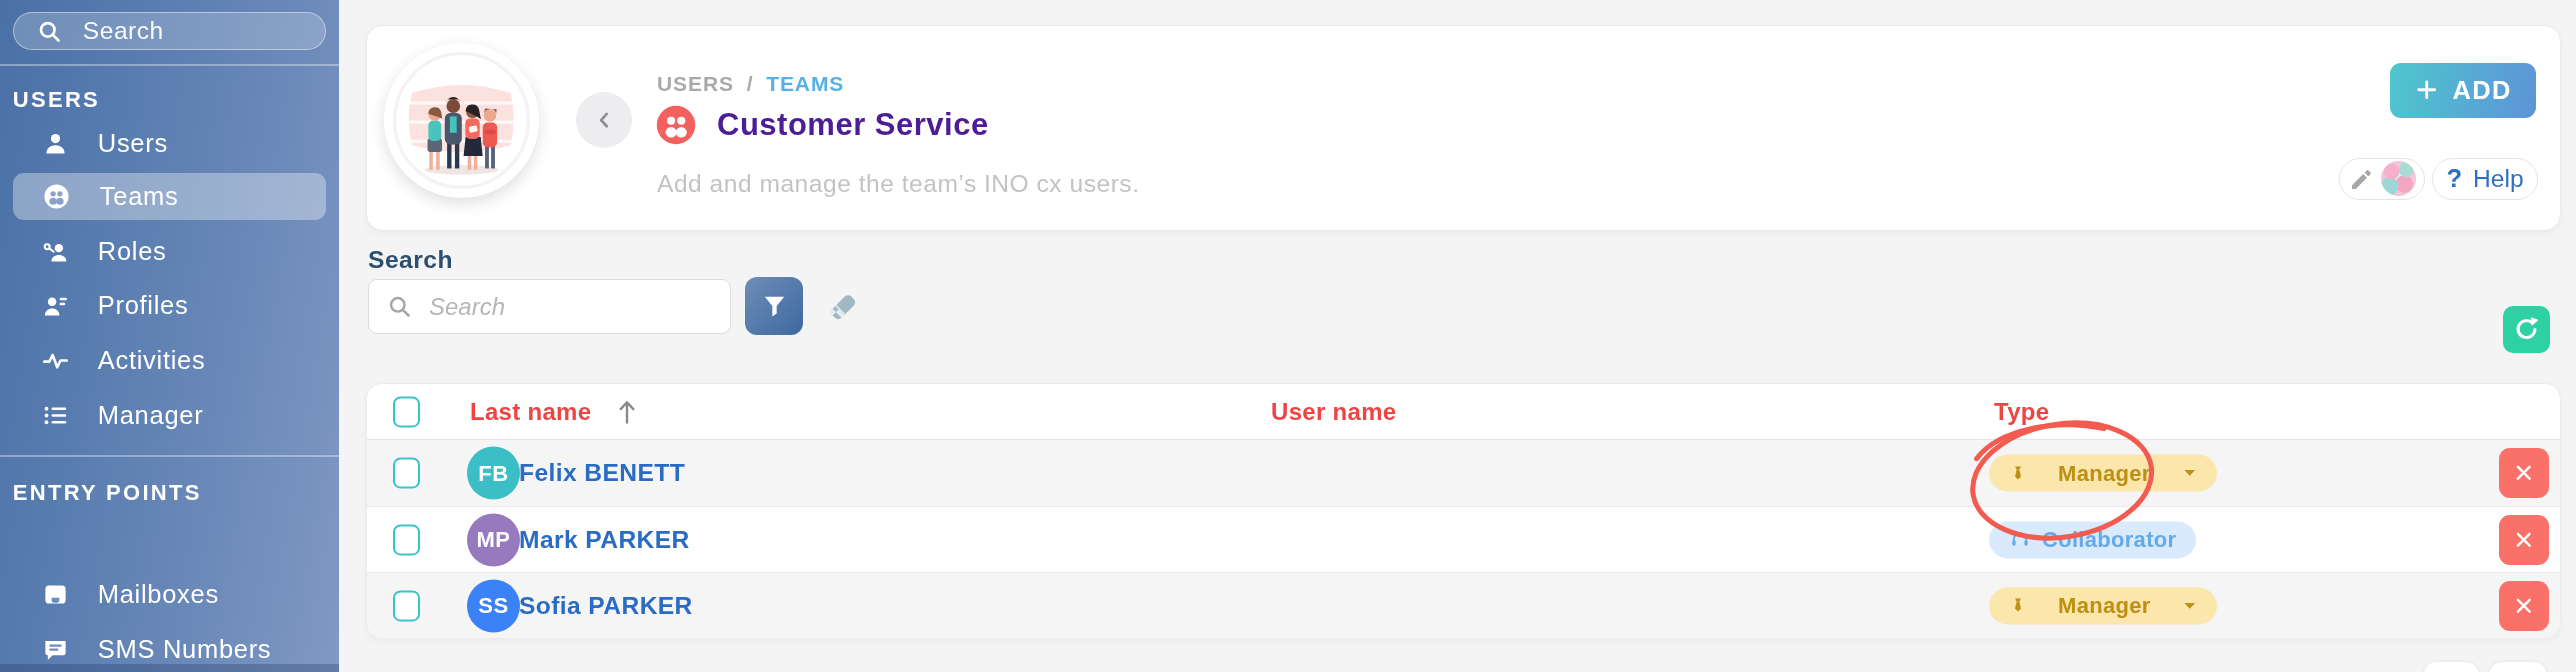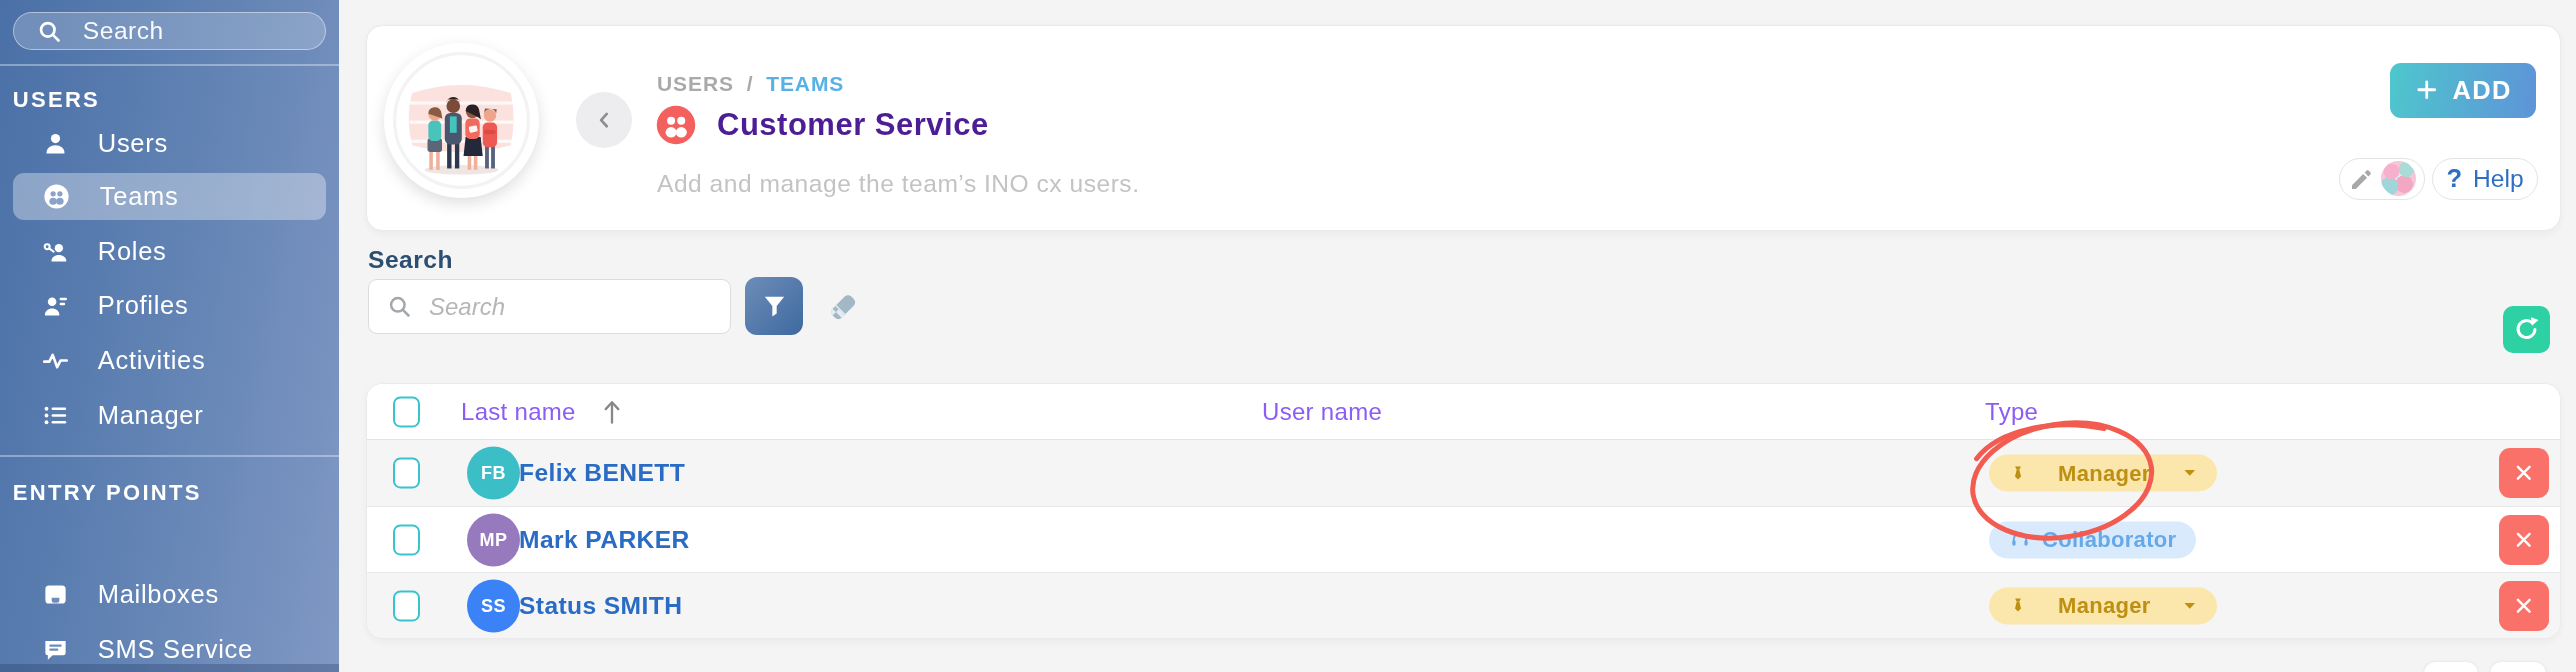--- a/index.html
+++ b/index.html
@@ -119,28 +119,28 @@
   
   .thead{ position:relative; height:56px; background:#fff; border-bottom:0.9px solid #e3e3e5; }
   .t-row{ position:relative; height:66px; }
   .t-row.odd{ background:#f5f5f6; }
   .t-row.even{ background:#fff; }
   .t-row + .t-row{ border-top:0.9px solid #e9e9eb; }
   .vc{ position:absolute; top:50%; transform:translateY(-50%); }
   .checkbox{
     left:25.5px; width:27px; height:31px; border:2.7px solid #38c4cc; border-radius:7.3px; background:#fff; cursor:pointer;
   }
-  .colhead{ font-size:24px; font-weight:400; color:#8b5cf6; letter-spacing:0.3px; }
+  .colhead{ font-size:24px; font-weight:700; color:#ef4444; letter-spacing:0.3px;margin-left:9px; }
   .ch-last{ left:94px; display:flex; align-items:center; gap:24px; cursor:pointer; }
   .ch-user{ left:895px; }
   .ch-type{ left:1618px; }
   .avatar{
     left:100px; width:53px; height:53px; border-radius:50%;
     display:flex; align-items:center; justify-content:center;
-    color:#fff; font-size:18px; font-weight:bold; letter-spacing:0.5px;
+    color:#fff; font-size:22px; font-weight:bold; letter-spacing:0.5px;
   }
   .av-teal{ background:#3cbec6; } .av-purple{ background:#977abd; } .av-lav{ background:#3b82f6; }
   .rowname{ left:152px; font-size:24.6px; font-weight:600; color:#2a6bc4; letter-spacing:0.4px; cursor:pointer; }
   .badge{
     left:1622px; height:37px; border-radius:19px; padding:0 20px;
     display:flex; align-items:center; gap:11px; font-size:22px; font-weight:600; letter-spacing:0.3px;
   }
   .badge.manager{ background:#fbe6ac; color:#bd8f12; cursor:pointer;gap:31px; }
   .badge.collaborator{ background:#d9eafc; color:#66a9e8; }
   .del-btn{
@@ -246,21 +246,21 @@
       </svg>
       <span>Mailboxes</span>
     </div>
 
     <div class="sb-item it-sms">
       <svg width="27" height="27" viewBox="0 0 24 24">
         <path d="M3,4.5 h18 v10.5 a2.2,2.2 0 0 1 -2.2,2.2 h-9.3 l-4.3,3.8 v-3.8 a2.2,2.2 0 0 1 -2.2,-2.2 Z" fill="#fff"></path>
         <rect x="6.5" y="7.6" width="11" height="1.9" rx="0.9" fill="#6f8cbb"></rect>
         <rect x="6.5" y="11.2" width="8" height="1.9" rx="0.9" fill="#6f8cbb"></rect>
       </svg>
-      <span>SMS Service</span>
+      <span>SMS Numbers</span>
     </div>
   </aside>
 
   <section class="card header-card">
 
     <div class="team-illus">
       <svg width="137" height="137" viewBox="0 0 100 100">
         <defs>
             <clipPath id="cirClip">
               <circle cx="50" cy="50" r="50"></circle>
@@ -439,21 +439,21 @@
       <button class="vc del-btn">
         <svg width="25.5" height="25.5" viewBox="0 0 24 24">
           <path d="M6.5,6.5 L17.5,17.5 M17.5,6.5 L6.5,17.5" stroke="#fff" stroke-width="2.3" stroke-linecap="round"></path>
         </svg>
       </button>
     </div>
 
     <div class="t-row odd">
       <div class="vc checkbox"></div>
       <div class="vc avatar av-lav">SS</div>
-      <div class="vc rowname">Status SMITH</div>
+      <div class="vc rowname">Sofia PARKER</div>
       <div class="vc badge manager">
         <svg width="18" height="20" viewBox="0 0 24 24" fill="#bd8f12">
           <path d="M8.2,2.5 h7.6 l-2,4.4 h-3.6 Z"></path>
           <path d="M10.2,7.4 h3.6 l2.2,8.6 -4,4 -4,-4 Z"></path>
         </svg>
         <span>Manager</span>
         <svg width="15.5" height="12.8" viewBox="0 0 16 13">
           <path d="M2.5,3.5 l5.5,6 5.5,-6 Z" fill="#bd8f12"></path>
         </svg>
       </div>

